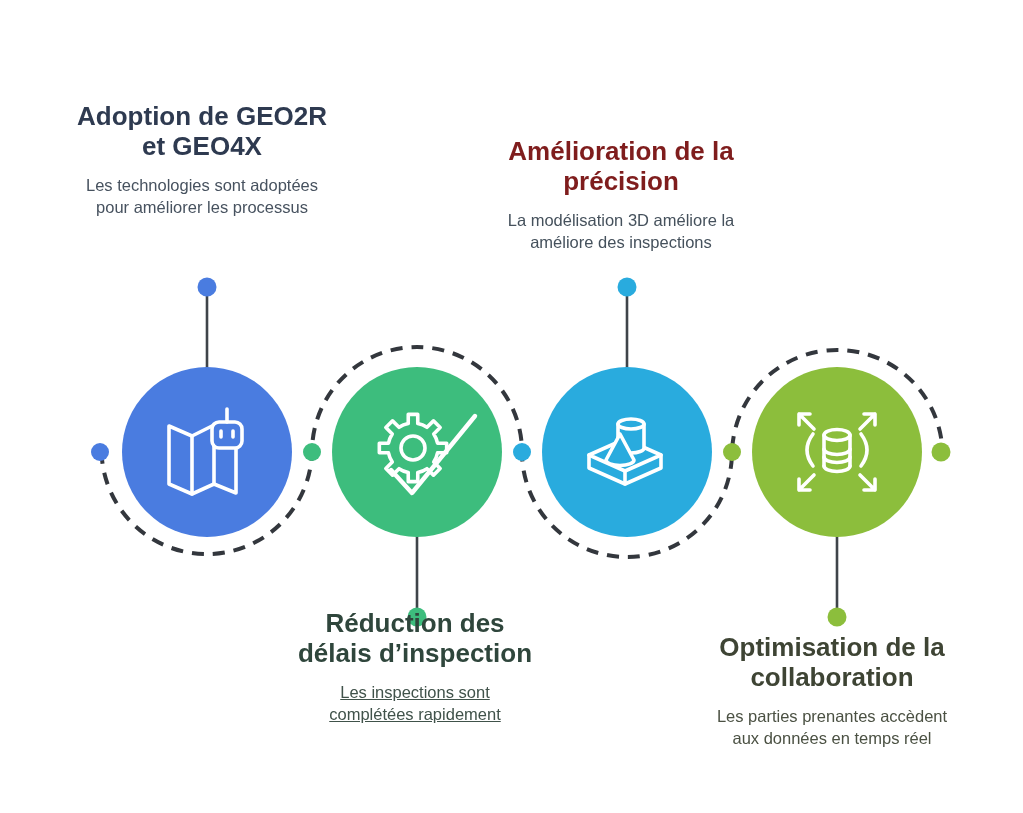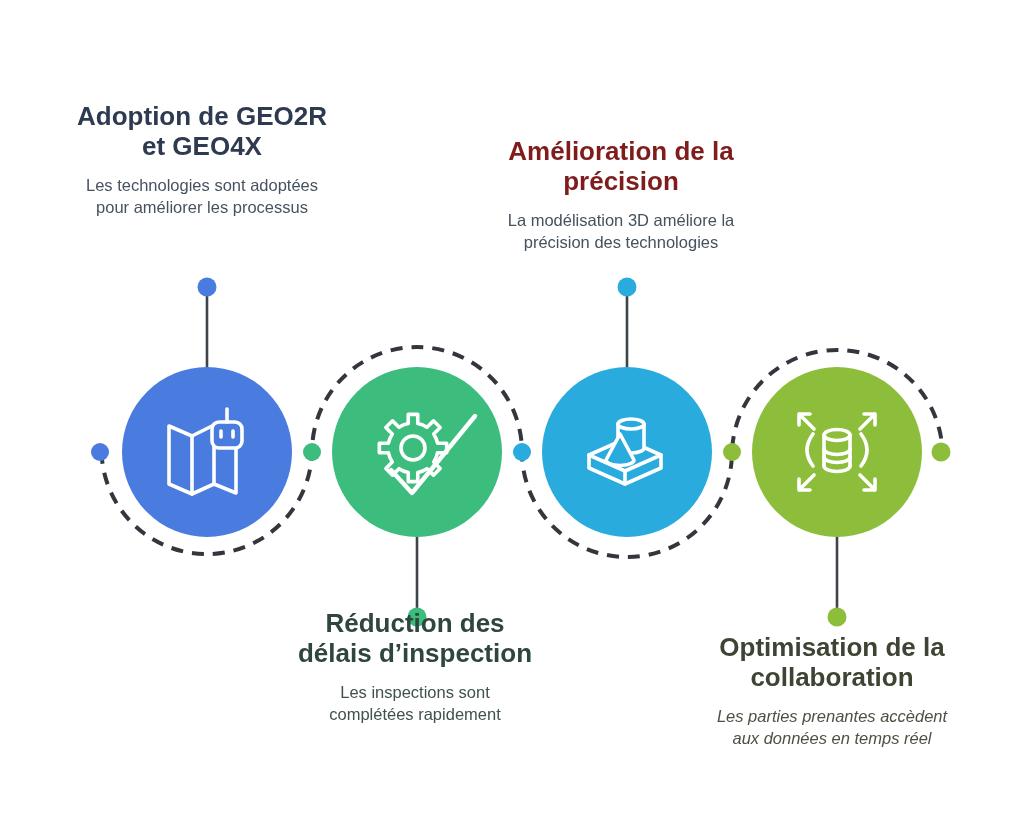--- a/index.html
+++ b/index.html
@@ -10,21 +10,21 @@
   .stem{stroke-width:2.6;}
   .ic{fill:none;stroke:#ffffff;stroke-width:3.6;stroke-linecap:round;stroke-linejoin:round;}
   .icf{stroke:#ffffff;stroke-width:3.6;stroke-linecap:round;stroke-linejoin:round;}
   .check{fill:none;stroke:#ffffff;stroke-width:4.4;stroke-linecap:round;stroke-linejoin:round;}
   .label{position:absolute;text-align:center;}
   .label h2{font-size:26px;line-height:30px;font-weight:700;margin:0 auto;}
   .label p{font-size:16.5px;line-height:22px;margin:13px auto 0;}
   .b1{left:67px;top:101px;width:270px;}  .b1 h2{max-width:262px;} .b1 p{max-width:236px;}
   .b2{left:280px;top:608px;width:270px;} .b2 h2{max-width:258px;} .b2 p{max-width:234px;}
   .b3{left:486px;top:136px;width:270px;} .b3 h2{max-width:250px;} .b3 p{max-width:256px;}
-  .b4{left:697px;top:632px;width:270px;} .b4 h2{max-width:250px;} .b4 p{max-width:256px;font-style:italic;}
+  .b4{left:697px;top:632px;width:270px;} .b4 h2{max-width:250px;} .b4 p{max-width:256px;}
 </style>
 </head>
 <body>
 
 <div class="canvas">
 
   <svg class="layer" width="1023" height="813" viewBox="0 0 1023 813">
 
     <path class="connector" d="M 101.5 452 A 105.3 105.3 0 0 0 312 452 A 105 105 0 0 1 522 452 A 105 105 0 0 0 732 452 A 105.3 105.3 0 0 1 942.5 452" stroke="#33373D"></path>
 
@@ -100,26 +100,26 @@
     </g>
   </svg>
 
   <div class="label b1">
     <h2 style="color: rgb(46, 58, 80);">Adoption de GEO2R et GEO4X</h2>
     <p style="color: rgb(71, 82, 95);">Les technologies sont adoptées pour améliorer les processus</p>
   </div>
 
   <div class="label b2">
     <h2 style="color: rgb(47, 70, 60);">Réduction des délais d’inspection</h2>
-    <p style="color: rgb(64, 82, 74);">Les inspections sont complétées rapidement</p>
+    <p style="color: rgb(64, 82, 74); text-decoration: underline;">Les inspections sont complétées rapidement</p>
   </div>
 
   <div class="label b3">
     <h2 style="color: #7f1d1d;">Amélioration de la précision</h2>
-    <p style="color: rgb(69, 81, 92);">La modélisation 3D améliore la précision des technologies</p>
+    <p style="color: rgb(69, 81, 92);">La modélisation 3D améliore la améliore des inspections</p>
   </div>
 
   <div class="label b4">
     <h2 style="color: rgb(62, 68, 52);">Optimisation de la collaboration</h2>
     <p style="color: rgb(75, 81, 67);">Les parties prenantes accèdent aux données en temps réel</p>
   </div>
 
 </div>
 
 </body></html>

